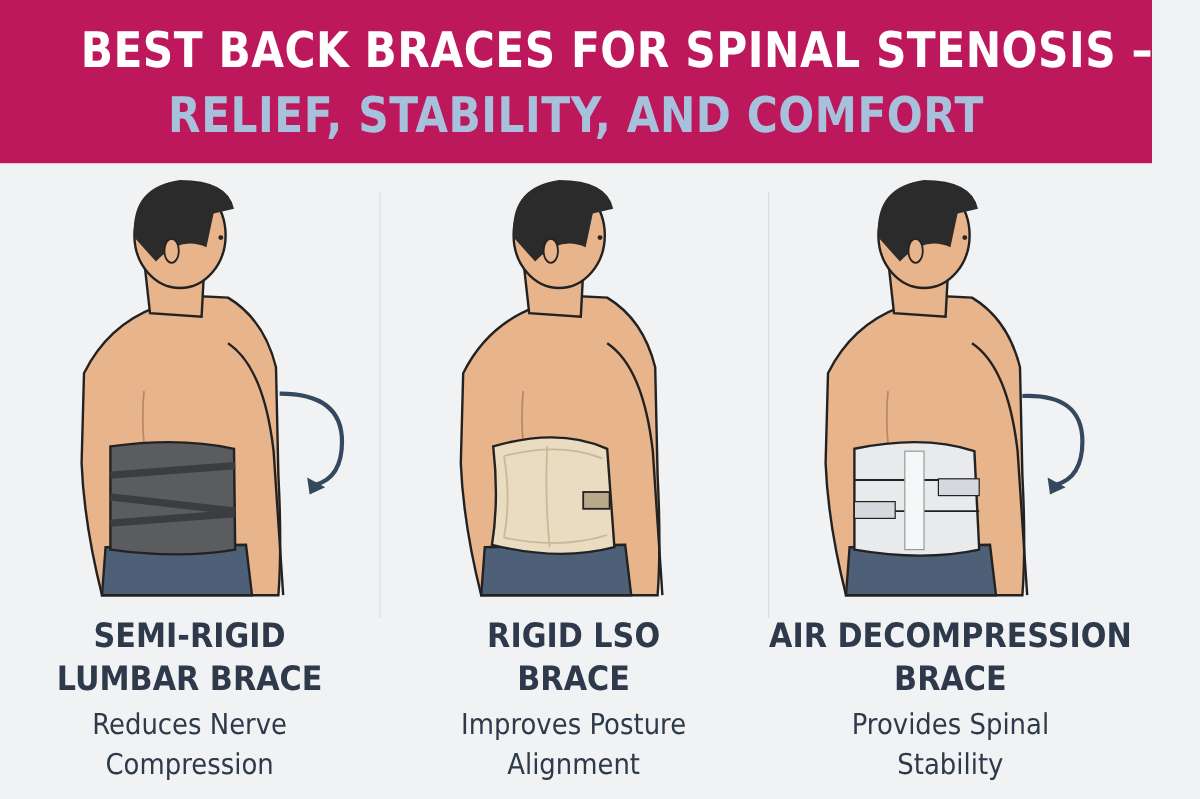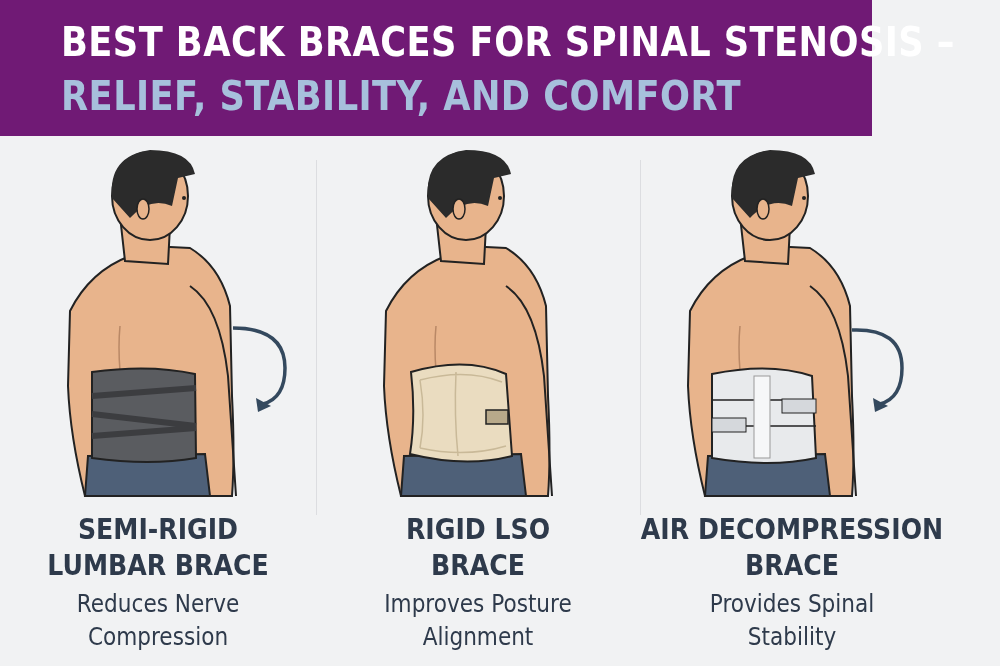--- a/index.html
+++ b/index.html
@@ -1,17 +1,17 @@
 <!DOCTYPE html>
 <html><head>
 <meta charset="utf-8">
 <style>
   html,body{margin:0;padding:0;}
   body{width:1000px;height:666px;overflow:hidden;background:#f1f2f3;font-family:"Liberation Sans",sans-serif;position:relative;}
-  .header{position:absolute;left:0;top:0;width:872px;height:136px;background:#701a75;text-align:left;}
+  .header{position:absolute;left:0;top:0;width:960px;height:136px;background:#be185d;text-align:center;}
   .title1{position:absolute;left:0;right:0;top:18px;font-family:"DejaVu Sans",sans-serif;font-weight:bold;font-size:41px;color:#ffffff;letter-spacing:0.5px;transform:scaleX(0.86);transform-origin:center;white-space:nowrap;}
   .title2{position:absolute;left:0;right:0;top:72px;font-family:"DejaVu Sans",sans-serif;font-weight:bold;font-size:41px;color:#a7c0dc;letter-spacing:0.5px;transform:scaleX(0.86);transform-origin:center;white-space:nowrap;}
   .panel{position:absolute;top:136px;height:660px;}
   .divider{position:absolute;top:160px;width:1px;height:355px;background:#dcdde0;}
   .figure{position:absolute;left:0;top:0;}
   .label{position:absolute;left:0;right:0;text-align:center;color:#2e3a4b;}
   .name{top:376px;font-family:"DejaVu Sans",sans-serif;font-weight:bold;font-size:28px;line-height:36px;transform:scaleX(0.9);white-space:nowrap;}
   .desc{top:452px;font-family:"DejaVu Sans",sans-serif;font-size:24px;line-height:33px;transform:scaleX(0.9);white-space:nowrap;}
 </style>
 </head>

